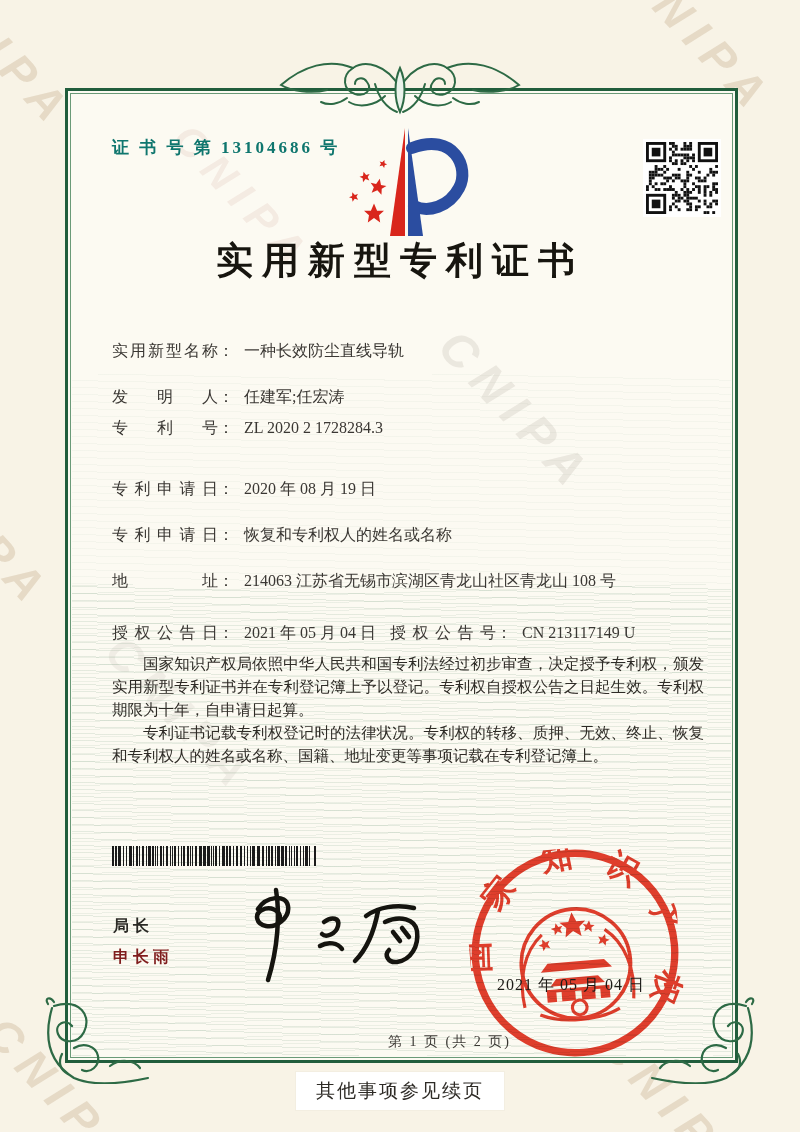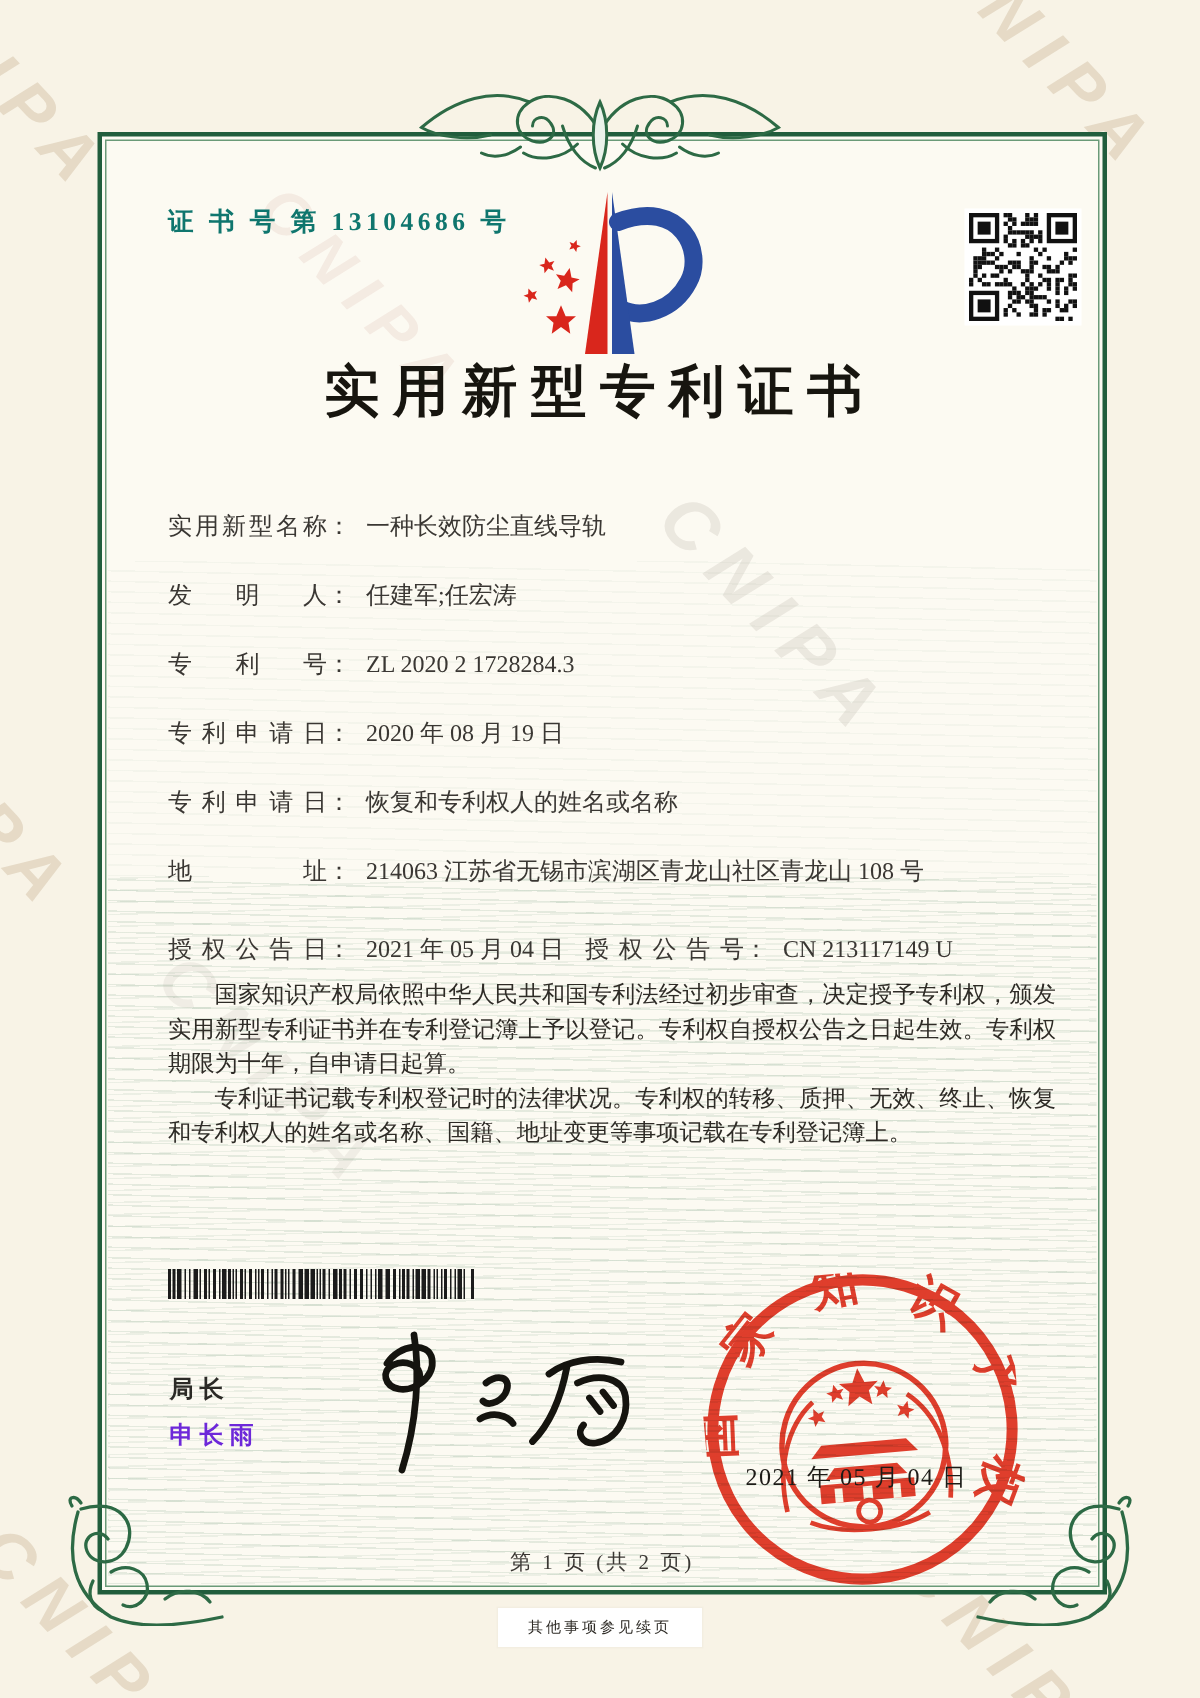--- a/index.html
+++ b/index.html
@@ -29,27 +29,27 @@
          letter-spacing:9px;color:#17150f;}
   .frow{position:absolute;left:112px;width:600px;height:24px;font-size:16px;color:#3a3733;}
   .flabel{display:inline-block;width:106px;text-align:justify;text-align-last:justify;}
   .fvalue{margin-left:10px;margin-top:45px;}
   .fpair2{position:absolute;left:278px;top:0;}
   .paras{left:112px;top:652px;width:592px;font-size:15.5px;line-height:23px;
          text-align:justify;color:#2e2b26;}
   .paras p{margin:0;text-indent:2em;}
   .zh-sans{font-family:"Liberation Sans","DejaVu Sans",sans-serif;font-weight:bold;}
   .sig-title{left:113px;top:916px;font-size:16px;color:#2b2a26;letter-spacing:4px;}
-  .sig-name{left:113px;top:947px;font-size:16px;color:#6d28d9;letter-spacing:4px;}
+  .sig-name{left:113px;top:947px;font-size:16px;color:#7f1d1d;letter-spacing:4px;}
   .seal{left:470px;top:848px;width:210px;height:210px;transform:rotate(-5deg);
         mix-blend-mode:multiply;opacity:.93;}
   .seal-date{left:497px;top:975px;font-size:16px;color:#1d1b17;letter-spacing:1px;z-index:9;}
-  .page-info{left:65px;width:673px;text-align:center;top:1033px;font-size:14px;color:#3a3733;letter-spacing:2px;}
+  .page-info{left:65px;width:673px;text-align:center;top:1033px;font-size:14px;color:#3a3733;letter-spacing:2px;padding-left:48px;}
   .continuation{left:50%;transform:translateX(-50%);top:1072px;background:#ffffff;
-        padding:6px 20px;font-size:10px;letter-spacing:2px;color:#2e2b26;box-shadow:0 0 0 1px rgba(0,0,0,0.02);}
+        padding:6px 20px;font-size:19px;letter-spacing:2px;color:#2e2b26;box-shadow:0 0 0 1px rgba(0,0,0,0.02);}
   .qr-box{left:643px;top:139px;width:72px;height:72px;background:#ffffff;padding:3px;}
 </style>
 </head>
 <body>
 
 <div class="page">
 
   <div class="wm wm-outer" style="left:-48px;top:-40px;">CNIPA</div>
   <div class="wm wm-outer" style="left:652px;top:-54px;">CNIPA</div>
   <div class="wm wm-outer" style="left:-70px;top:440px;">CNIPA</div>
@@ -310,21 +310,21 @@
   </div>
 
   <div class="abs title">实用新型专利证书</div>
 
   <div class="frow" style="top:341px;">
     <span class="flabel">实用新型名称</span><span>：</span><span class="fvalue">一种长效防尘直线导轨</span>
   </div>
   <div class="frow" style="top:387px;">
     <span class="flabel">发明人</span><span>：</span><span class="fvalue">任建军;任宏涛</span>
   </div>
-  <div class="frow" style="top:433px;">
+  <div class="frow" style="top:418px;">
     <span class="flabel">专利号</span><span>：</span><span class="fvalue">ZL 2020 2 1728284.3</span>
   </div>
   <div class="frow" style="top:479px;">
     <span class="flabel">专利申请日</span><span>：</span><span class="fvalue">2020 年 08 月 19 日</span>
   </div>
   <div class="frow" style="top:525px;">
     <span class="flabel">专利申请日</span><span>：</span><span class="fvalue">恢复和专利权人的姓名或名称</span>
   </div>
   <div class="frow" style="top:571px;">
     <span class="flabel">地址</span><span>：</span><span class="fvalue">214063 江苏省无锡市滨湖区青龙山社区青龙山 108 号</span>

